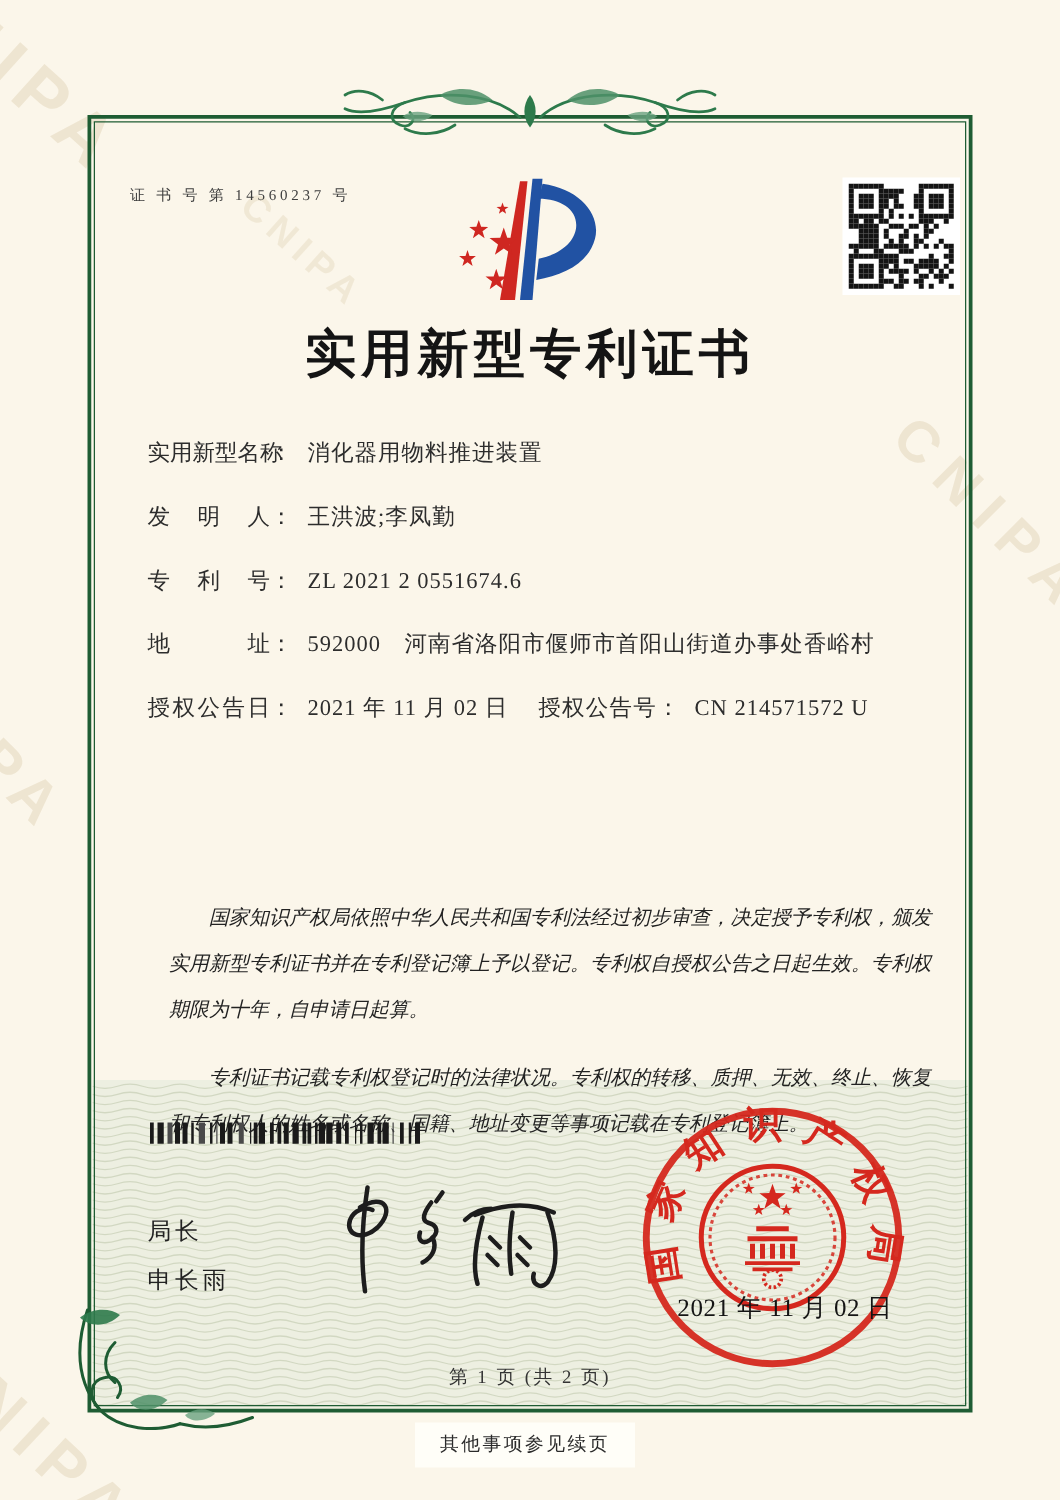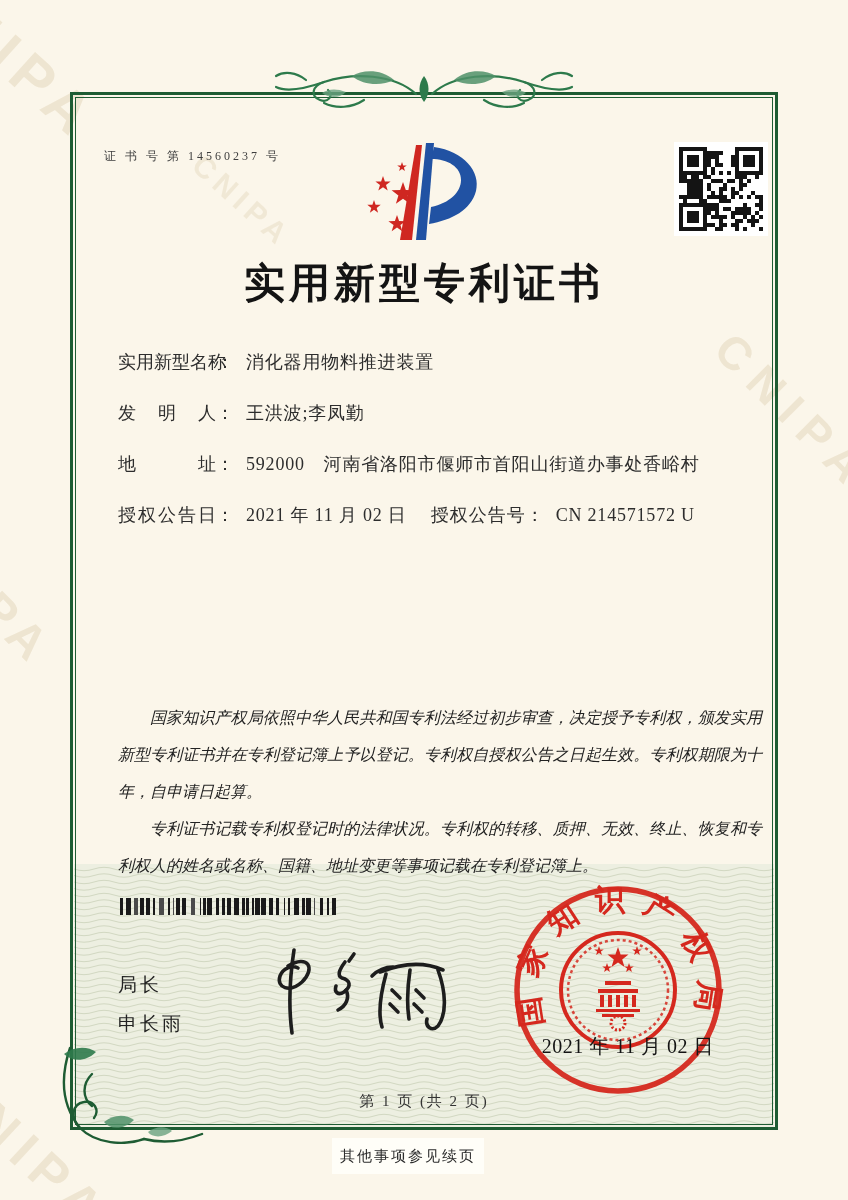--- a/index.html
+++ b/index.html
@@ -39,33 +39,33 @@
   .fields{position:absolute;left:118px;top:350px;z-index:3;font-size:18px;color:#2d2d2d;}
   .frow{height:24px;line-height:24px;margin-bottom:27px;white-space:nowrap;}
   .flabel{display:inline-block;width:98px;text-align:justify;text-align-last:justify;vertical-align:top;}
   .fcolon{display:inline-block;margin-right:12px;}
   .fvalue{letter-spacing:.8px;}
   .pair2{margin-left:24px;}
   .pair2 .flabel2{letter-spacing:1px;}
   
   .paras{position:absolute;left:118px;top:699px;width:644px;z-index:3;
     font-size:16px;line-height:37px;color:#222;font-style:italic;text-align:justify;}
-  .paras p{margin:0;text-indent:2em;}
+  .paras p{margin:17px;text-indent:2em;}
   
   .barcode{position:absolute;left:120px;top:898px;height:17px;font-size:0;z-index:3;white-space:nowrap;}
   .barcode i{display:inline-block;height:17px;}
   .signer{position:absolute;left:118px;top:972px;z-index:3;font-size:19px;color:#222;letter-spacing:3px;}
   .signer .t{margin-bottom:13px;}
   .sign-svg{position:absolute;left:250px;top:946px;z-index:3;}
   .seal{position:absolute;left:508px;top:880px;z-index:4;}
   .seal-date{position:absolute;left:518px;top:1033px;width:220px;text-align:center;
     font-size:20px;color:#141414;letter-spacing:.5px;z-index:5;white-space:nowrap;}
   .page-no{position:absolute;left:70px;top:1092px;width:708px;text-align:center;
     font-size:15px;letter-spacing:2px;color:#333;z-index:3;}
-  .note-box{position:absolute;left:332px;top:1138px;width:152px;height:36px;line-height:36px;
+  .note-box{position:absolute;left:332px;top:1138px;width:176px;height:36px;line-height:36px;
     text-align:center;background:#fffef8;font-size:15px;letter-spacing:2px;color:#2b2b2b;z-index:3;}
 </style>
 </head>
 <body>
 
 <div class="wm wm1">CNIPA</div>
 <div class="wm wm2">CNIPA</div>
 <div class="wm wm3">CNIPA</div>
 <div class="wm wm4">CNIPA</div>
 <div class="wm wm5">CNIPA</div>
@@ -603,20 +603,23 @@
 <div class="title">实用新型专利证书</div>
 
 <div class="fields">
   <div class="frow">
     <span class="flabel">实用新型名称</span><span class="fcolon">：</span><span class="fvalue">消化器用物料推进装置</span>
   </div>
   <div class="frow">
     <span class="flabel">发明人</span><span class="fcolon">：</span><span class="fvalue">王洪波;李凤勤</span>
   </div>
   <div class="frow">
+    <span class="flabel">专利号</span><span class="fcolon">：</span><span class="fvalue">ZL 2021 2 0551674.6</span>
+  </div>
+  <div class="frow">
     <span class="flabel">地址</span><span class="fcolon">：</span><span class="fvalue">592000　河南省洛阳市偃师市首阳山街道办事处香峪村</span>
   </div>
   <div class="frow">
     <span class="flabel">授权公告日</span><span class="fcolon">：</span><span class="fvalue">2021 年 11 月 02 日</span><span class="pair2"><span class="flabel2">授权公告号</span><span class="fcolon">：</span><span class="fvalue">CN 214571572 U</span></span>
   </div>
 </div>
 
 <div class="paras">
   <p>国家知识产权局依照中华人民共和国专利法经过初步审查，决定授予专利权，颁发实用新型专利证书并在专利登记簿上予以登记。专利权自授权公告之日起生效。专利权期限为十年，自申请日起算。</p>
   <p>专利证书记载专利权登记时的法律状况。专利权的转移、质押、无效、终止、恢复和专利权人的姓名或名称、国籍、地址变更等事项记载在专利登记簿上。</p>

